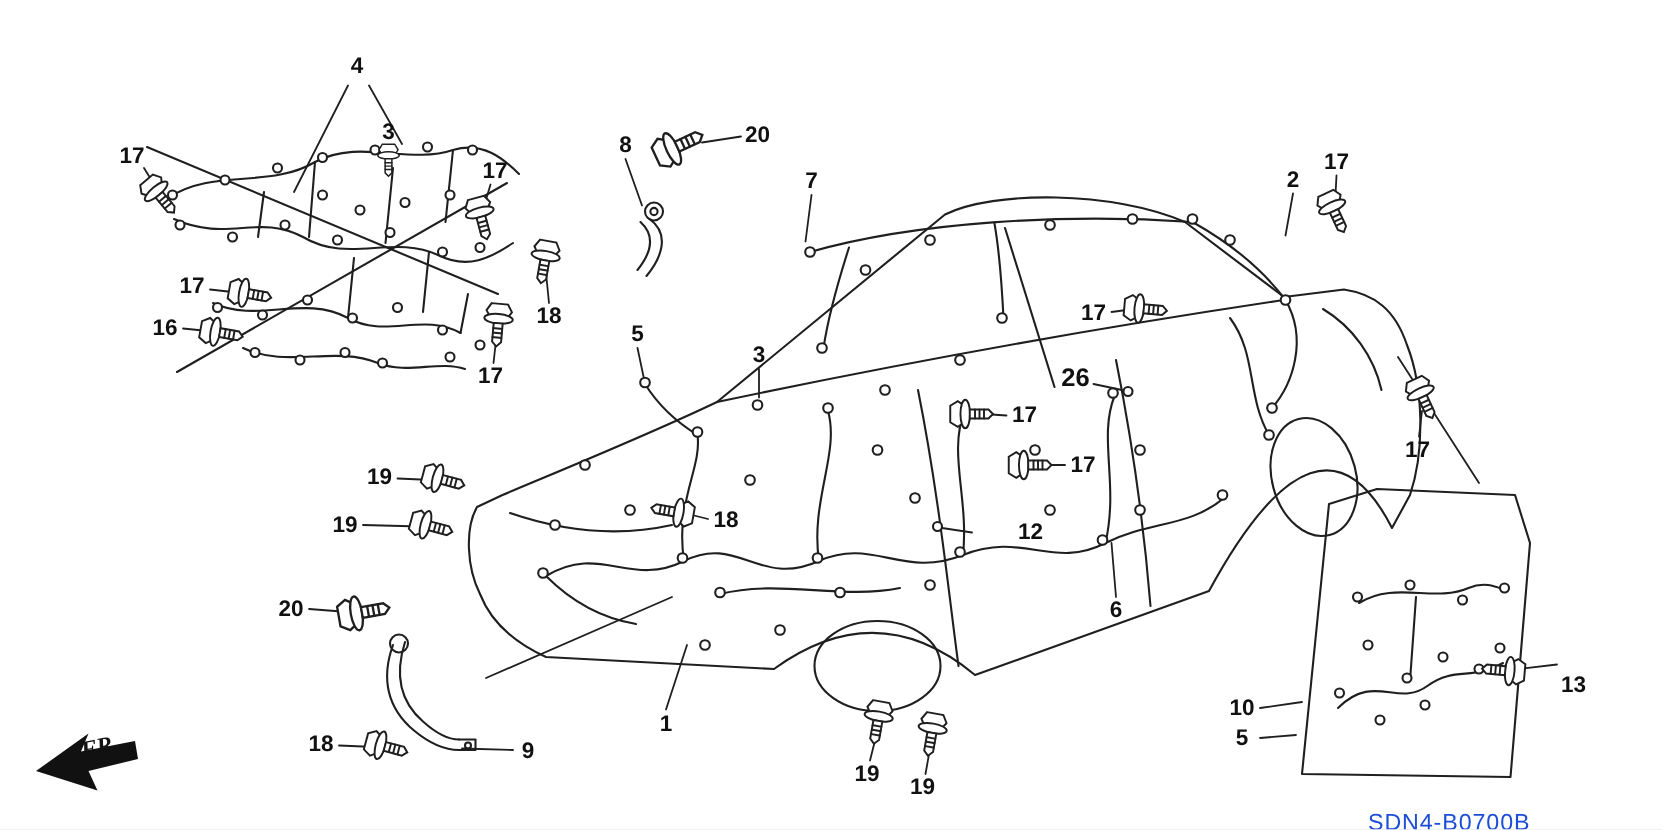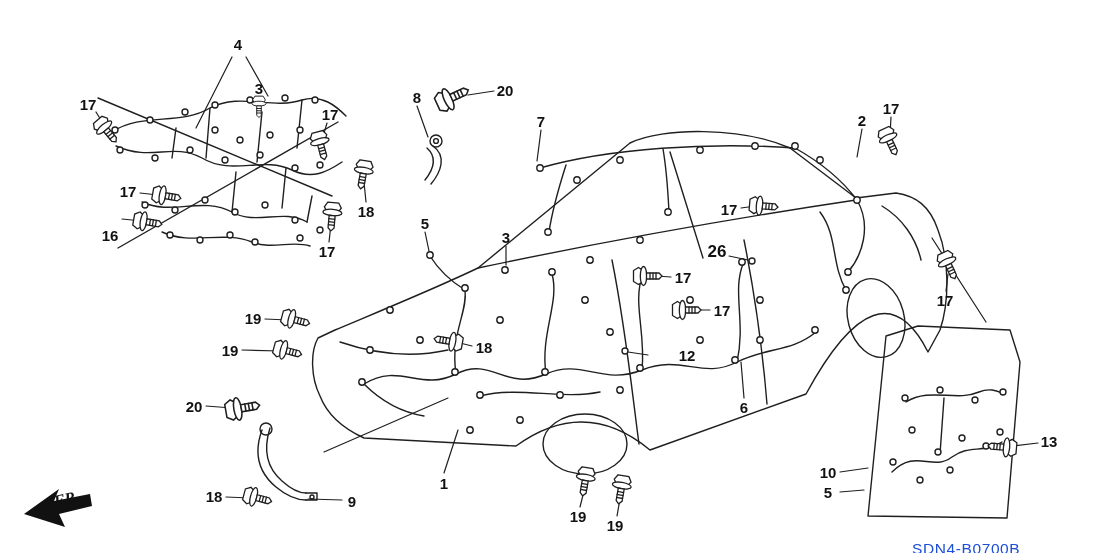--- a/index.html
+++ b/index.html
@@ -447,21 +447,21 @@
       <div class="callout" style="left: 238px; top: 44px;">4</div>
       <div class="callout" style="left: 259px; top: 88px;">3</div>
       <div class="callout" style="left: 88px; top: 104px;">17</div>
       <div class="callout" style="left: 330px; top: 114px;">17</div>
       <div class="callout" style="left: 417px; top: 97px;">8</div>
       <div class="callout" style="left: 505px; top: 90px;">20</div>
       <div class="callout" style="left: 541px; top: 121px;">7</div>
       <div class="callout" style="left: 862px; top: 120px;">2</div>
       <div class="callout" style="left: 891px; top: 108px;">17</div>
       <div class="callout" style="left: 128px; top: 191px;">17</div>
-      <div class="callout" style="left: 110px; top: 219px; margin-top: 16px;">16</div>
+      <div class="callout" style="left: 110px; top: 219px;">16</div>
       <div class="callout" style="left: 366px; top: 211px;">18</div>
       <div class="callout" style="left: 327px; top: 251px;">17</div>
       <div class="callout" style="left: 425px; top: 223px;">5</div>
       <div class="callout" style="left: 506px; top: 237px;">3</div>
       <div class="callout" style="left: 729px; top: 209px;">17</div>
       <div class="callout em" style="left: 717px; top: 252px;">26</div>
       <div class="callout" style="left: 683px; top: 277px;">17</div>
       <div class="callout" style="left: 722px; top: 310px;">17</div>
       <div class="callout" style="left: 945px; top: 300px;">17</div>
       <div class="callout" style="left: 253px; top: 318px;">19</div>
@@ -470,18 +470,18 @@
       <div class="callout" style="left: 658px; top: 355px; margin-left: 29px;">12</div>
       <div class="callout" style="left: 744px; top: 407px;">6</div>
       <div class="callout" style="left: 194px; top: 406px;">20</div>
       <div class="callout" style="left: 444px; top: 483px;">1</div>
       <div class="callout" style="left: 214px; top: 496px;">18</div>
       <div class="callout" style="left: 352px; top: 501px;">9</div>
       <div class="callout" style="left: 578px; top: 516px;">19</div>
       <div class="callout" style="left: 615px; top: 525px;">19</div>
       <div class="callout" style="left: 828px; top: 472px; text-align: right;">10</div>
       <div class="callout" style="left: 828px; top: 492px;">5</div>
-      <div class="callout" style="left: 1049px; top: 441px;">13</div>
+      <div class="callout" style="left: 1049px; top: 457px;">13</div>
     </div>
 
   <div class="fr-label">FR.</div>
   <div class="plate-code">SDN4-B0700B</div>
 </div>
 
 </body></html>

